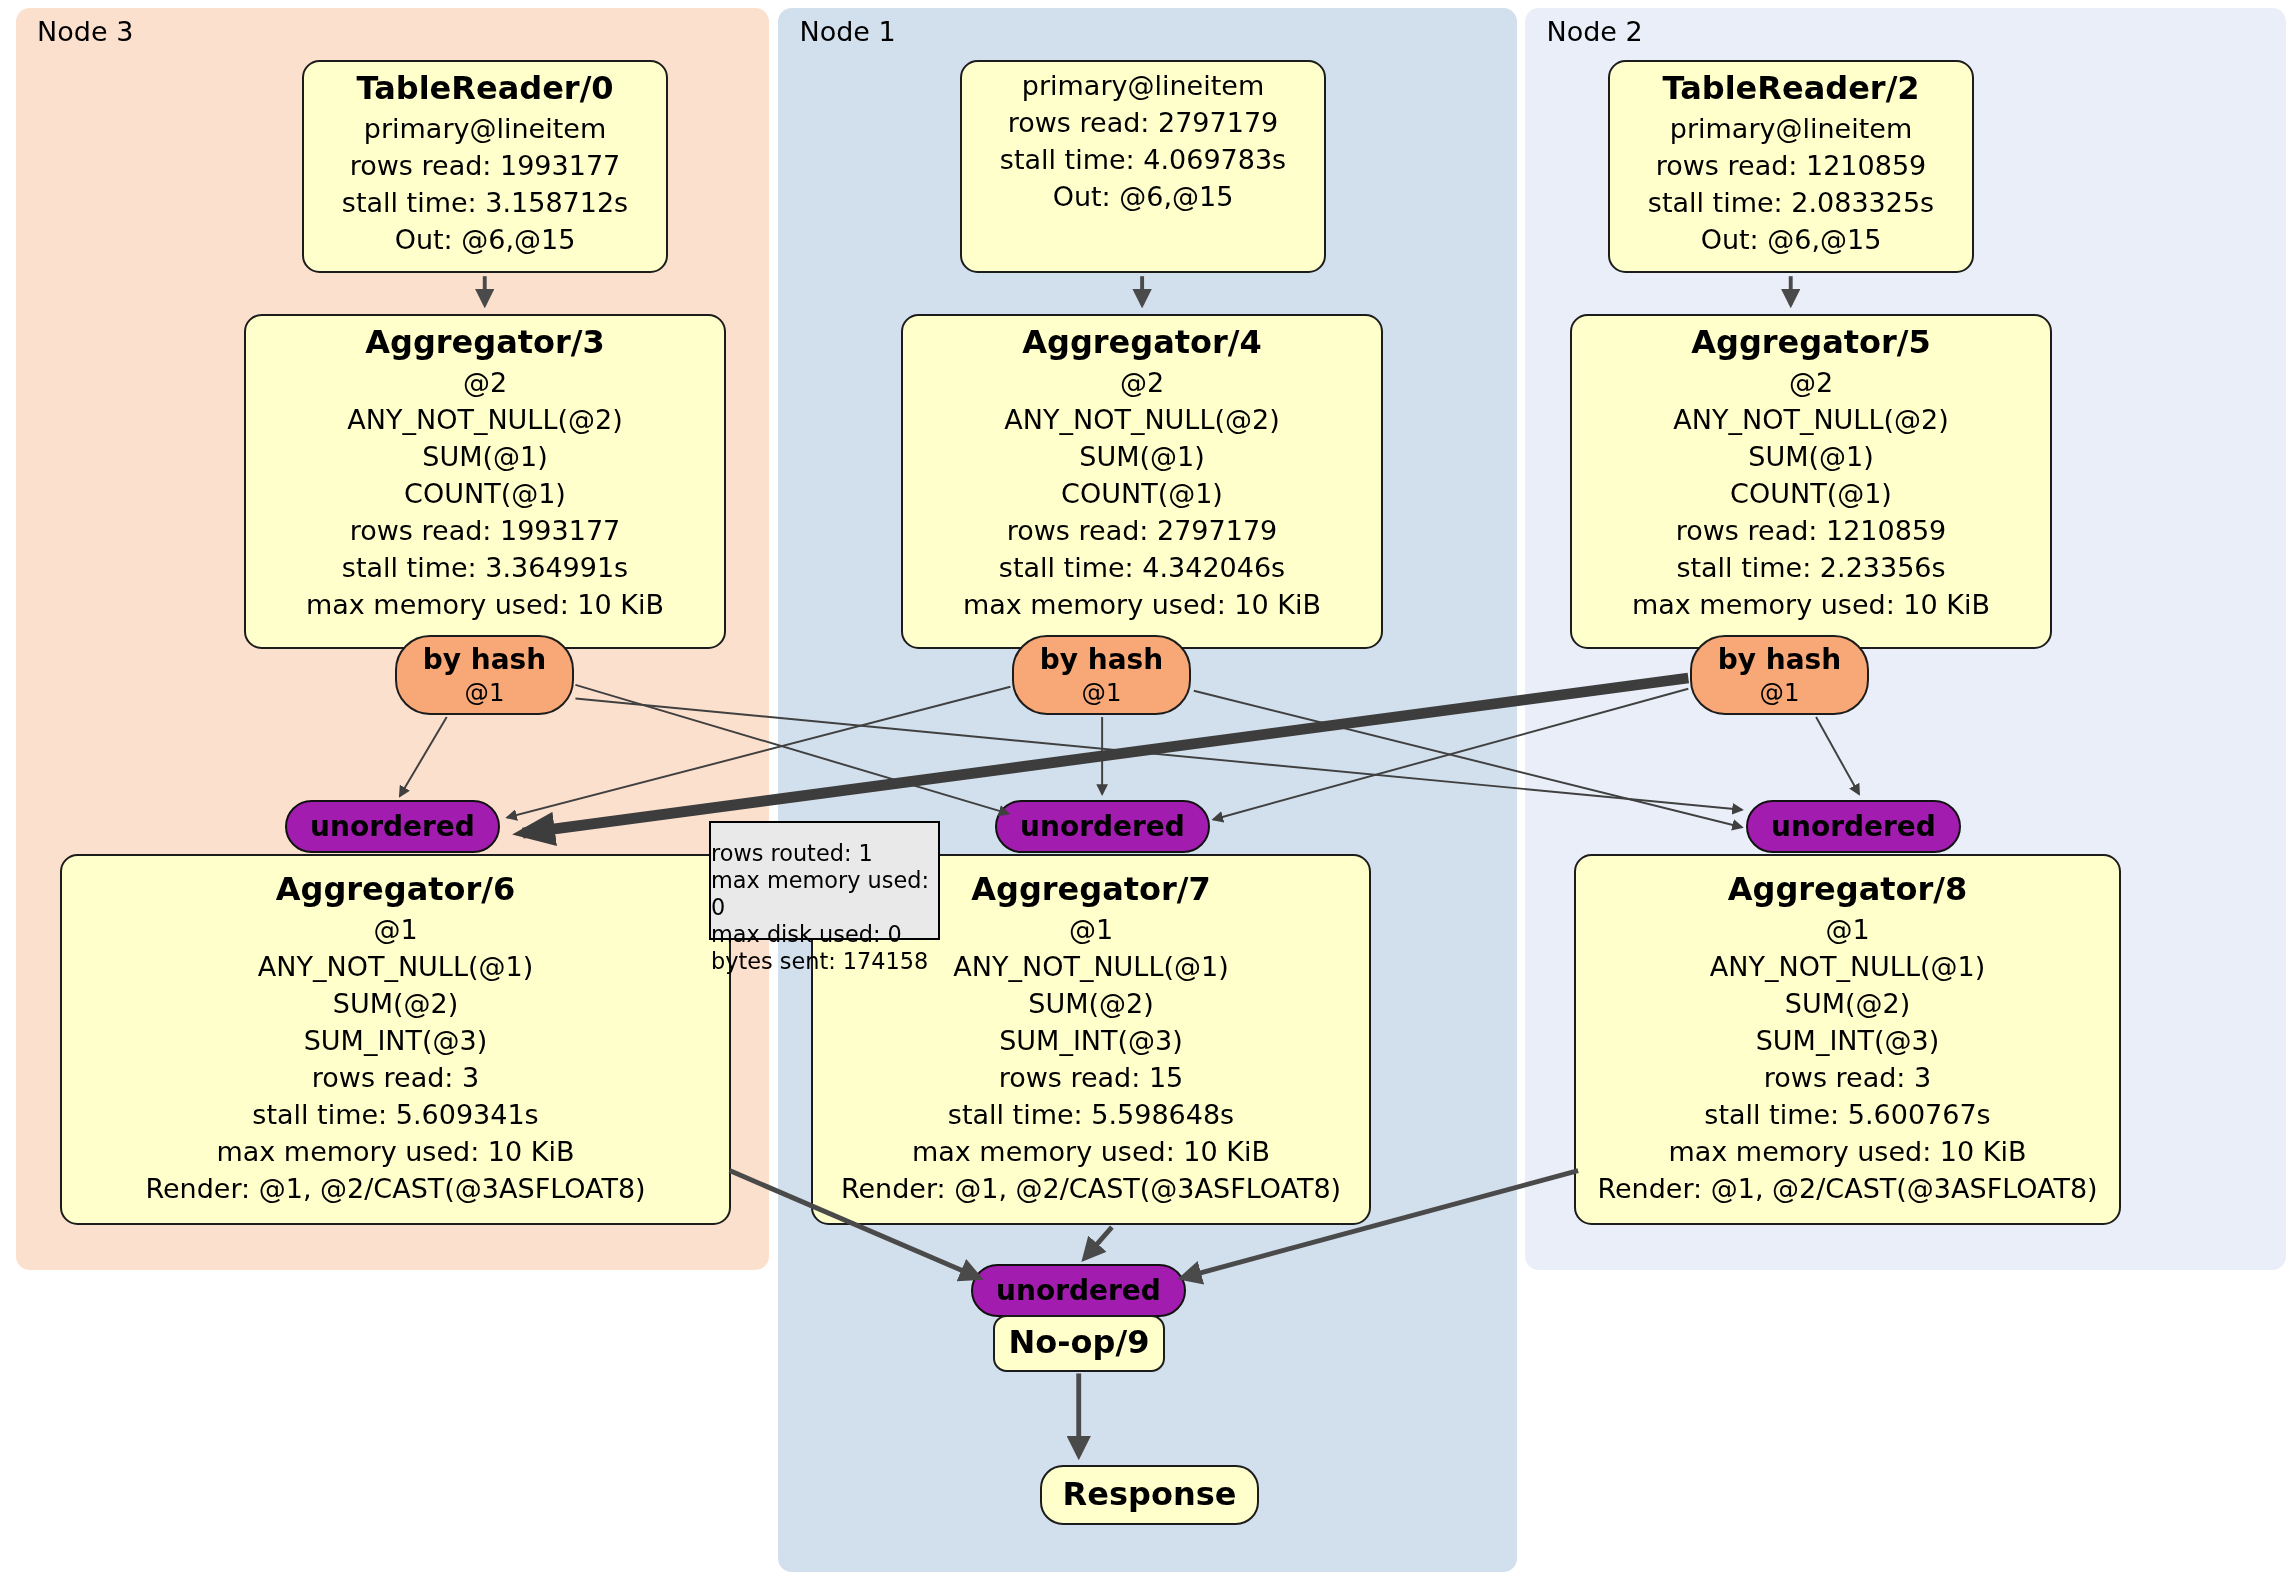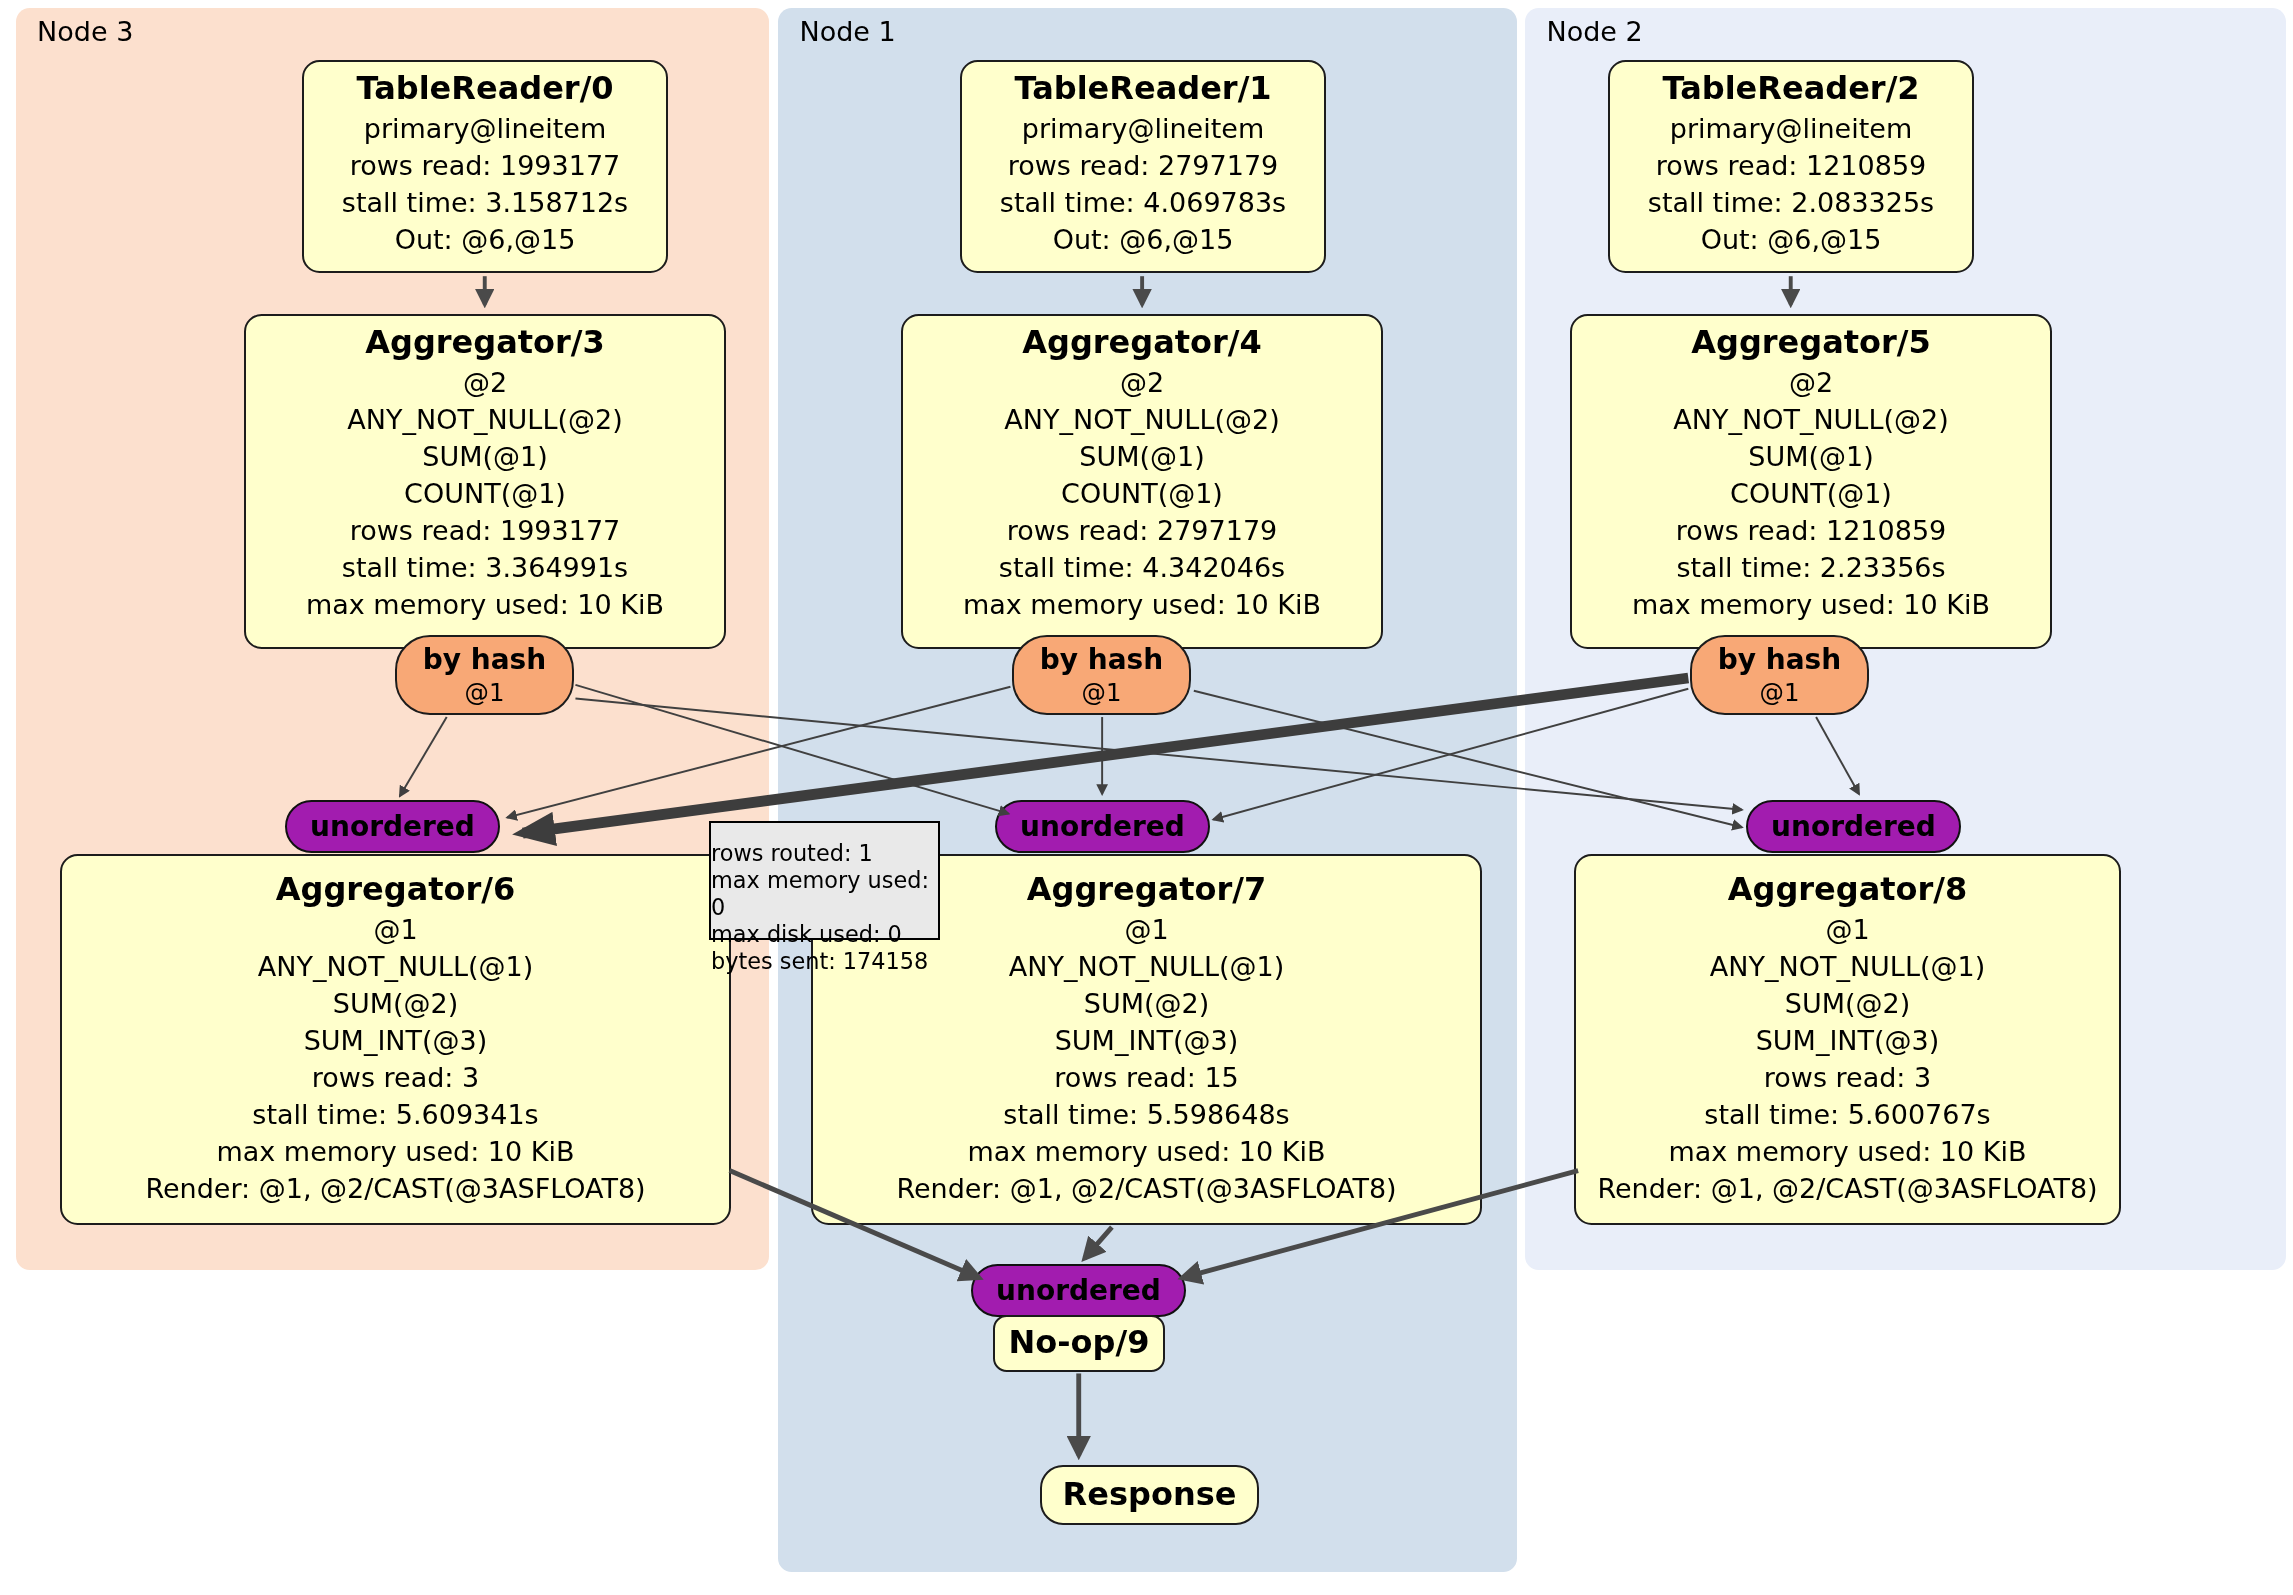--- a/index.html
+++ b/index.html
@@ -14,21 +14,21 @@
          text-align:center;box-sizing:border-box;padding-top:5px;z-index:2;}
   .box-title{font-size:32px;font-weight:bold;line-height:43px;white-space:nowrap;}
   .box-line{font-size:27px;line-height:37px;white-space:nowrap;}
   #tr0{left:302px;top:60px;width:366px;height:213px;}
   #tr1{left:960px;top:60px;width:366px;height:213px;}
   #tr2{left:1608px;top:60px;width:366px;height:213px;}
   #agg3{left:244px;top:314px;width:482px;height:335px;}
   #agg4{left:901px;top:314px;width:482px;height:335px;}
   #agg5{left:1570px;top:314px;width:482px;height:335px;}
   #agg6{left:60px;top:854px;width:671px;height:371px;padding-top:11.7px;}
-  #agg7{left:811px;top:854px;width:671px;height:371px;padding-top:11.7px;}
+  #agg7{left:811px;top:854px;width:560px;height:371px;padding-top:11.7px;}
   #agg8{left:1574px;top:854px;width:547px;height:371px;padding-top:11.7px;}
   .router{position:absolute;background:#f8a876;border:2.9px solid #1c1c1c;border-radius:35px;
           text-align:center;box-sizing:border-box;z-index:2;}
   .router-label{font-size:28px;font-weight:bold;line-height:37px;margin-top:3.9px;white-space:nowrap;}
   .router-sub{font-size:24.4px;line-height:29px;white-space:nowrap;}
   #bh3{left:395px;top:635px;width:179px;height:80px;}
   #bh4{left:1012px;top:635px;width:179px;height:80px;}
   #bh5{left:1690px;top:635px;width:179px;height:80px;}
   .sync{position:absolute;background:#a21caf;border:2.9px solid #111;border-radius:27px;
         display:flex;align-items:center;justify-content:center;
@@ -64,21 +64,20 @@
   </div>
 
   <div class="gvbox" id="tr0">
     <div class="box-title">TableReader/0</div>
     <div class="box-line">primary@lineitem</div>
     <div class="box-line">rows read: 1993177</div>
     <div class="box-line">stall time: 3.158712s</div>
     <div class="box-line">Out: @6,@15</div>
   </div>
   <div class="gvbox" id="tr1">
-    <div class="box-title">TableReader/1</div>
     <div class="box-line">primary@lineitem</div>
     <div class="box-line">rows read: 2797179</div>
     <div class="box-line">stall time: 4.069783s</div>
     <div class="box-line">Out: @6,@15</div>
   </div>
   <div class="gvbox" id="tr2">
     <div class="box-title">TableReader/2</div>
     <div class="box-line">primary@lineitem</div>
     <div class="box-line">rows read: 1210859</div>
     <div class="box-line">stall time: 2.083325s</div>

